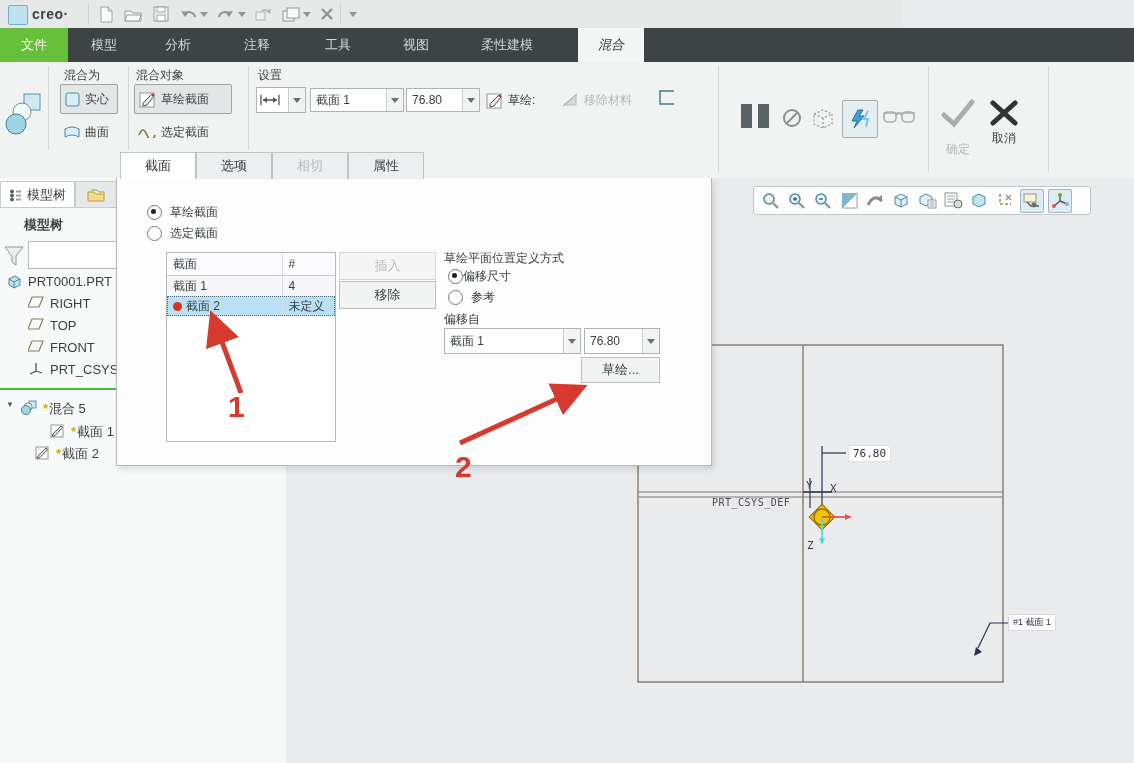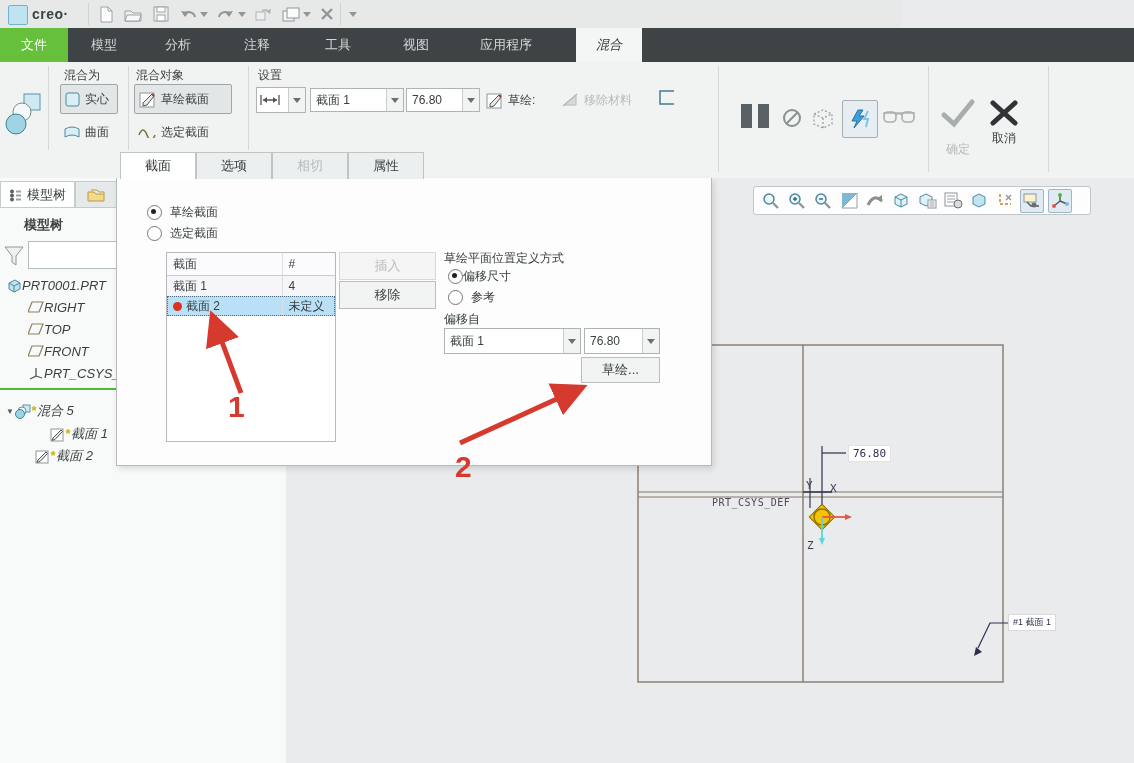--- a/index.html
+++ b/index.html
@@ -40,21 +40,21 @@
   .stripe-tab{height:26px;display:flex;align-items:center;justify-content:center;font-size:13px;border:1px solid #bfc4c4;border-bottom:none;background:#ecefef;}
   .stripe-tab.active{background:#fff;color:#2f3436;}
   .stripe-tab.dis{color:#b4baba;}
 
   
   .leftpanel{left:0;top:178px;width:286px;height:585px;background:#f8fafa;border-right:1px solid #c6cbcb;}
   .mt-tab{display:flex;align-items:center;gap:5px;padding:0 8px;height:26px;background:#fff;border:1px solid #c6cbcb;border-bottom:none;font-size:13px;}
   .mt-tab2{background:#e6e9e9;border:1px solid #c6cbcb;border-bottom:none;height:26px;width:40px;display:flex;align-items:center;justify-content:center;}
   .mt-header{font-size:13px;font-weight:bold;color:#3c4242;}
   .searchbox{background:#fff;border:1px solid #b5bcbc;height:24px;}
-  .treerow{display:flex;align-items:center;height:22px;font-size:13px;white-space:nowrap;font-style:italic;}
+  .treerow{display:flex;gap:6px;height:22px;font-size:13px;white-space:nowrap;}
   .ast{color:#c9b400;font-weight:bold;font-size:13px;margin-right:1px;}
   .exp{font-size:8px;color:#555;}
 
   
   .dialog{left:116px;top:178px;width:594px;height:287px;background:#fdfdfd;border:1px solid #b5b9b9;border-top:none;box-shadow:2px 3px 6px rgba(0,0,0,.12);z-index:5;}
   .radio{width:13px;height:13px;border-radius:50%;border:1px solid #777;background:#fff;position:relative;display:inline-block;}
   .radio.sel::after{content:"";position:absolute;left:3px;top:3px;width:5px;height:5px;border-radius:50%;background:#222;}
   .dlg-table{border:1px solid #b5b9b9;background:#fff;}
   .dlg-th{display:flex;border-bottom:1px solid #c9cdcd;background:#fbfbfd;}
   .dlg-tr{display:flex;height:20px;align-items:center;}
@@ -145,21 +145,21 @@
 
   </div>
 
   <div class="abs ribbontabs row">
     <div class="rtab rtab-file">文件</div>
     <div class="rtab" style="width:72px">模型</div>
     <div class="rtab" style="width:76px">分析</div>
     <div class="rtab" style="width:82px">注释</div>
     <div class="rtab" style="width:80px">工具</div>
     <div class="rtab" style="width:76px">视图</div>
-    <div class="rtab" style="width:104px">应用程序</div>
+    <div class="rtab" style="width:106px">柔性建模</div>
     <div class="rtab rtab-active" style="width:66px;margin-left:18px">混合</div>
   </div>
 
   <div class="abs ribbon">
 
     <div class="abs" style="left:4px;top:26px">
       <svg width="40" height="56">
         <rect x="20" y="6" width="16" height="16" fill="#cfe9f2" stroke="#5a93a8"></rect>
         <circle cx="18" cy="24" r="9" fill="#f4f8f8" stroke="#7a8a8f"></circle>
         <circle cx="12" cy="36" r="10" fill="#9fd4e4" stroke="#3f7f96"></circle>

